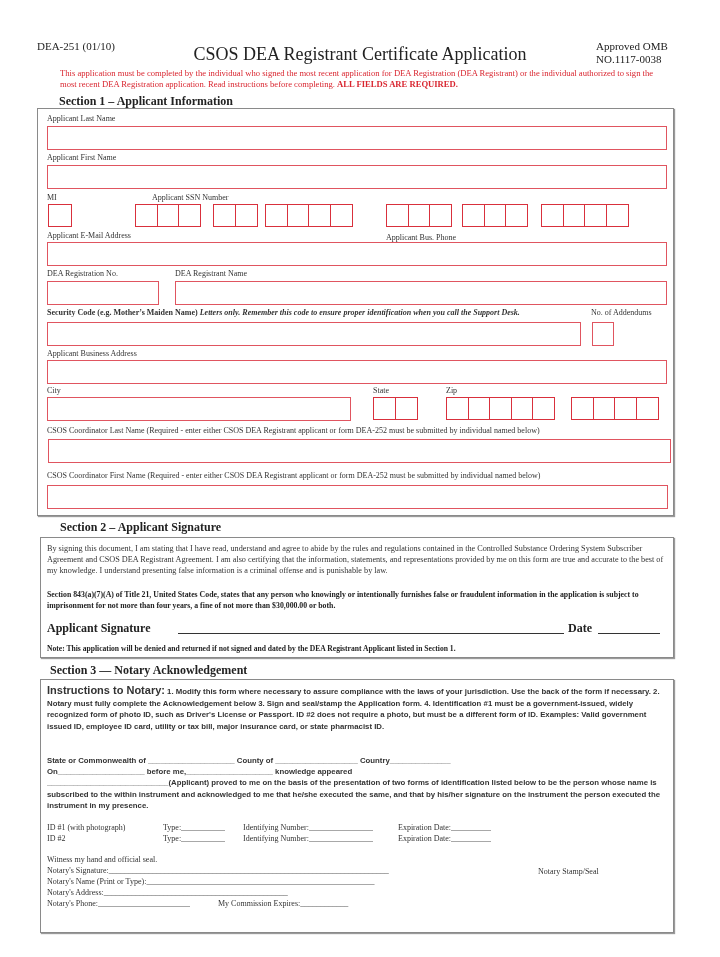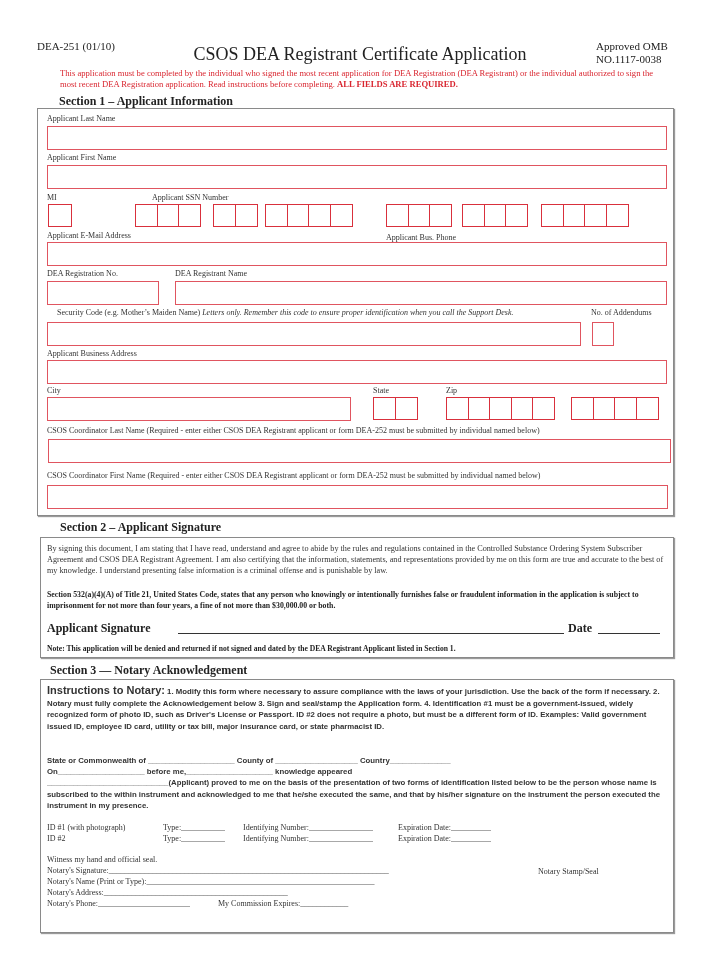--- a/index.html
+++ b/index.html
@@ -88,21 +88,21 @@
   </div>
 
 <div class="abs lbl" style="left:47px;top:231px;">Applicant E-Mail Address</div>
 <input class="abs field" style="left: 47px; top: 242px; width: 620px; height: 24px;" value="">
 
 <div class="abs lbl" style="left:47px;top:269px;">DEA Registration No.</div>
 <input class="abs field" style="left: 47px; top: 281px; width: 112px; height: 24px;" value="">
 <div class="abs lbl" style="left:175px;top:269px;text-align:right;">DEA Registrant Name</div>
 <input class="abs field" style="left: 175px; top: 281px; width: 492px; height: 24px;" value="">
 
-<div class="abs lbl" style="left:57px;top:308px;">
+<div class="abs lbl" style="left:47px;top:308px;font-weight:bold;">
   <span>Security Code (e.g. Mother’s Maiden Name)</span>
   <i>Letters only. Remember this code to ensure proper identification when you call the Support Desk.</i>
 </div>
 <input class="abs field" style="left: 47px; top: 322px; width: 534px; height: 24px;" value="">
 <div class="abs lbl" style="left:591px;top:308px;">No. of Addendums</div>
 <input class="abs field" style="left: 592px; top: 322px; width: 22px; height: 24px;" value="">
 
 <div class="abs lbl" style="left:47px;top:349px;">Applicant Business Address</div>
 <input class="abs field" style="left: 47px; top: 360px; width: 620px; height: 24px;" value="">
 
@@ -129,21 +129,21 @@
   </div>
 
 <div class="abs lbl" style="left:47px;top:426px;">CSOS Coordinator Last Name (Required - enter either CSOS DEA Registrant applicant or form DEA-252 must be submitted by individual named below)</div>
 <input class="abs field" style="left: 48px; top: 439px; width: 623px; height: 24px;" value="">
 <div class="abs lbl" style="left:47px;top:471px;">CSOS Coordinator First Name (Required - enter either CSOS DEA Registrant applicant or form DEA-252 must be submitted by individual named below)</div>
 <input class="abs field" style="left: 47px; top: 485px; width: 621px; height: 24px;" value="">
 
 <div class="abs sec-title" style="left:60px;top:520px;">Section 2 – Applicant Signature</div>
 <div class="abs box" style="left:40px;top:537px;width:632px;height:119px;"></div>
 <div class="abs p" style="left:47px;top:543px;width:620px;">By signing this document, I am stating that I have read, understand and agree to abide by the rules and regulations contained in the Controlled Substance Ordering System Subscriber Agreement and CSOS DEA Registrant Agreement. I am also certifying that the information, statements, and representations provided by me on this form are true and accurate to the best of my knowledge. I understand presenting false information is a criminal offense and is punishable by law.</div>
-<div class="abs pb" style="left:47px;top:589px;width:620px;font-size:7.8px;">Section 532(a)(4)(A) of Title 21, United States Code, states that any person who knowingly or intentionally furnishes false or fraudulent information in the application is subject to imprisonment for not more than four years, a fine of not more than $30,000.00 or both.</div>
+<div class="abs pb" style="left:47px;top:589px;width:620px;font-size:7.8px;">Section 843(a)(7)(A) of Title 21, United States Code, states that any person who knowingly or intentionally furnishes false or fraudulent information in the application is subject to imprisonment for not more than four years, a fine of not more than $30,000.00 or both.</div>
 <div class="abs sig" style="left:47px;top:621px;">Applicant Signature</div>
 <div class="abs sig" style="left:178px;top:621px;width:386px;height:12px;border-bottom:1px solid #333;"></div>
 <div class="abs sig" style="left:568px;top:621px;">Date</div>
 <div class="abs sig" style="left:598px;top:621px;width:62px;height:12px;border-bottom:1px solid #333;"></div>
 <div class="abs pb" style="left:47px;top:643px;font-size:7.6px;white-space:nowrap;">Note: This application will be denied and returned if not signed and dated by the DEA Registrant Applicant listed in Section 1.</div>
 
 <div class="abs sec-title" style="left:50px;top:663px;">Section 3 — Notary Acknowledgement</div>
 <div class="abs box" style="left:40px;top:679px;width:632px;height:252px;"></div>
 <div class="abs sans notary-intro" style="left:47px;top:685px;width:620px;">
   <span class="big">Instructions to Notary:</span><span> 1. Modify this form where necessary to assure compliance with the laws of your jurisdiction. Use the back of the form if necessary. 2. Notary must fully complete the Acknowledgement below 3. Sign and seal/stamp the Application form. 4. Identification #1 must be a government-issued, widely recognized form of photo ID, such as Driver's License or Passport. ID #2 does not require a photo, but must be a different form of ID. Examples: Valid government issued ID, employee ID card, utility or tax bill, major insurance card, or state pharmacist ID.</span>

